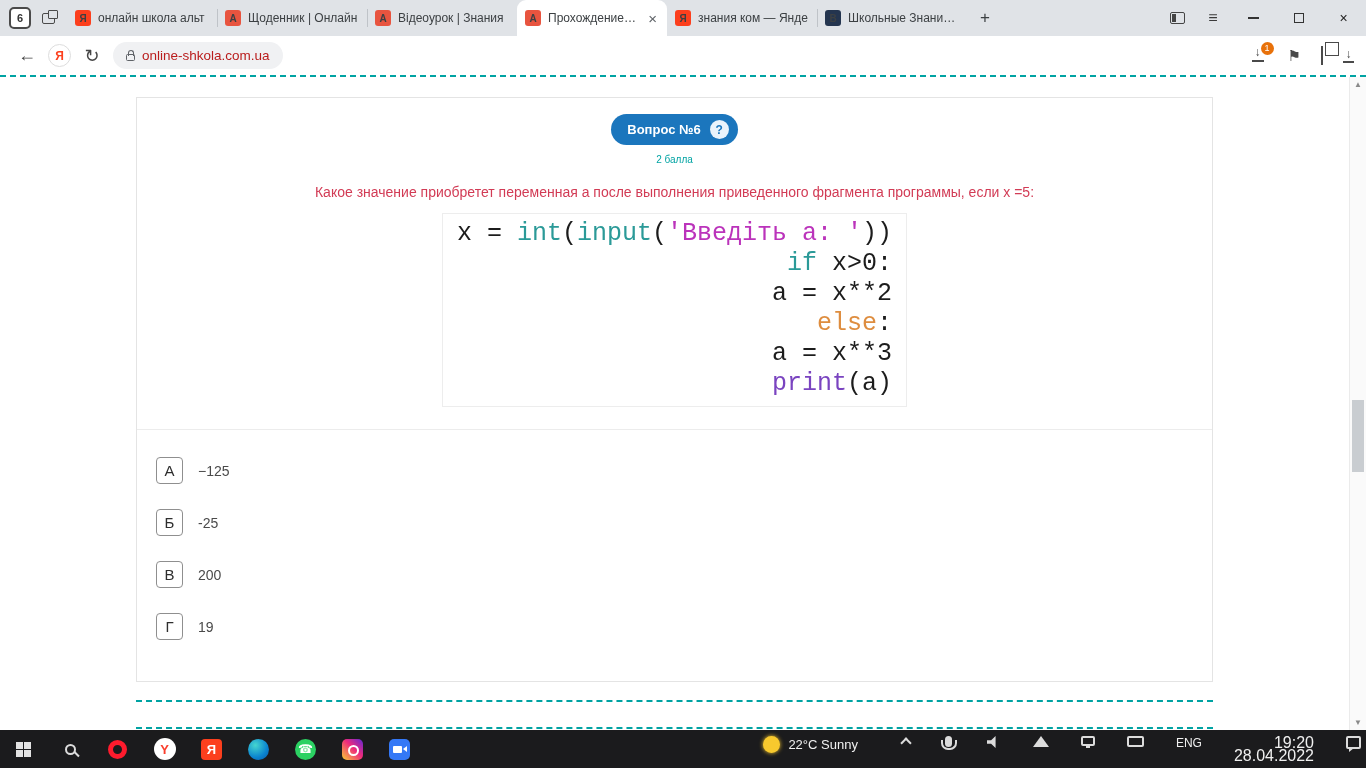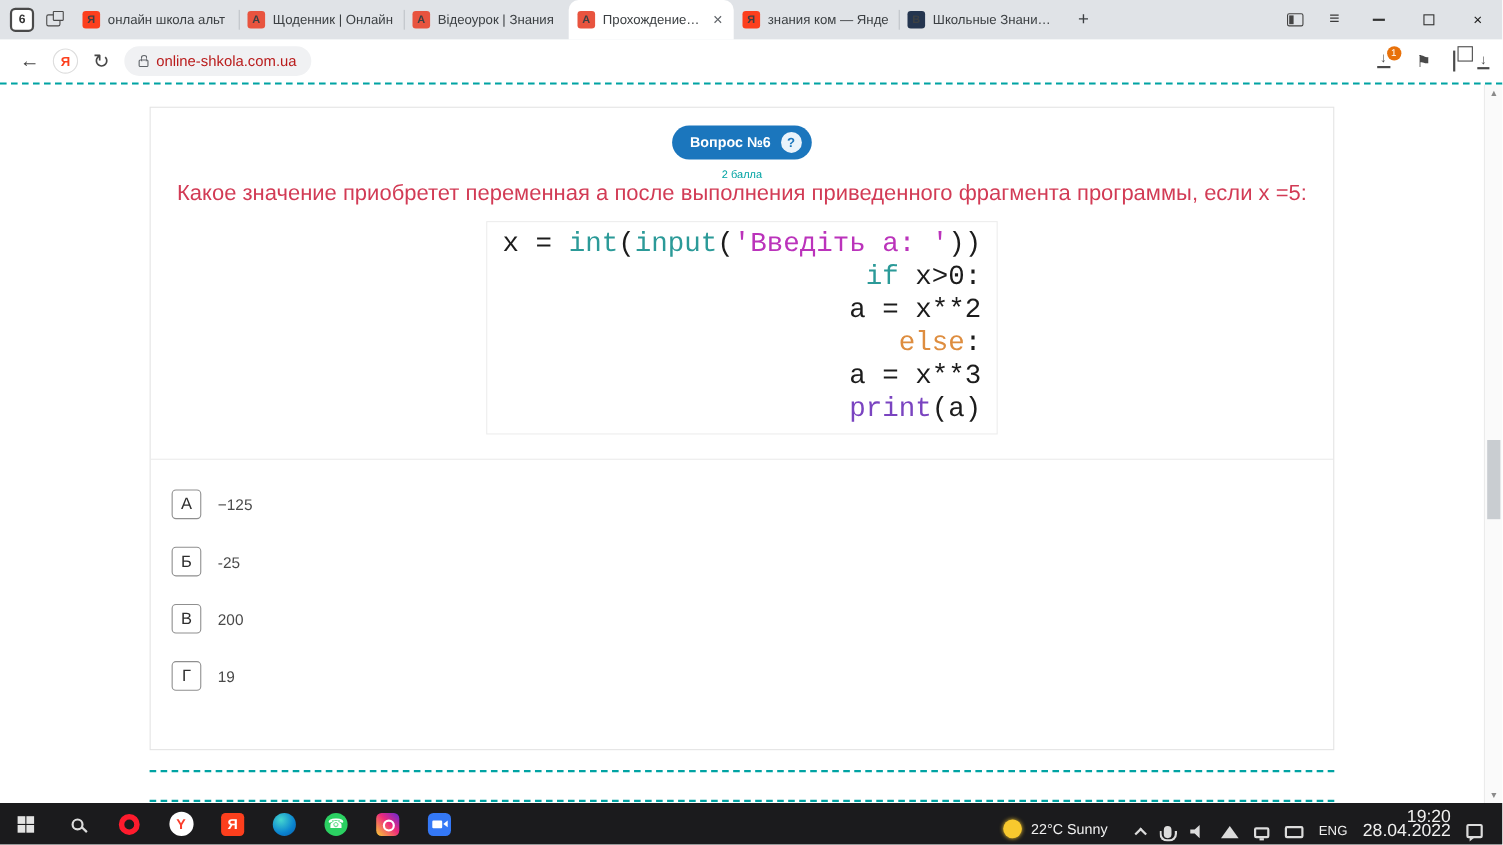--- a/index.html
+++ b/index.html
@@ -48,21 +48,21 @@
   .dl2 .bar { width:11px; height:2px; background:#4a4a4a; margin-top:1px; }
 
   
   .dash-line-top { position:absolute; top:75px; left:0; right:0; height:0; border-top:2px dashed #00a3a3; }
   .page { position:absolute; top:77px; left:0; right:17px; bottom:38px; background:#fff; }
   .card { position:absolute; top:20px; left:136px; width:1077px; height:585px; border:1px solid #e4e4e4; background:#fff; }
   .card-top { text-align:center; padding-top:16px; border-bottom:1px solid #ececec; }
   .q-pill { display:inline-flex; align-items:center; gap:9px; color:#fff; font-weight:bold; font-size:13px; padding:6px 9px 6px 16px; border-radius:17px; }
   .q-help { width:19px; height:19px; border-radius:50%; background:#eaf3fb; color:#1b76bd; font-size:12px; font-weight:bold; display:flex; align-items:center; justify-content:center; }
   .points { font-size:10px; margin-top:9px; }
-  .question { font-size:20px; }
+  .question { font-size:14px; margin-top:19px; }
   .code-box { display:inline-block; text-align:right; margin:13px auto 22px; padding:5px 14px 7px; border:1px solid #ededed; background:#fff; }
   .code-box div { white-space:pre; font-family:"Liberation Mono","DejaVu Sans Mono",monospace; font-size:25px; line-height:30px; }
   .answers { padding:27px 0 0 19px; }
   .answer { display:flex; align-items:center; margin-bottom:25px; }
   .letter { width:27px; height:27px; border:1.5px solid #8f8f8f; border-radius:4px; display:flex; align-items:center; justify-content:center; font-size:15px; color:#2e2e2e; background:#fff; }
   .atext { margin-left:15px; font-size:14px; color:#4a4a4a; }
   .dash-b { position:absolute; left:136px; width:1077px; height:0; border-top:2px dashed #00a3a3; }
 
   
   .scrollbar { position:absolute; top:77px; right:0; width:17px; bottom:38px; background:#fafafa; border-left:1px solid #ebebeb; }
@@ -80,21 +80,21 @@
   .opera { width:19px; height:19px; border-radius:50%; border:5px solid #ff1b2d; }
   .ybr { width:22px; height:22px; border-radius:50%; background:#fff; color:#fa3e2c; font-weight:bold; font-size:13px; display:flex; align-items:center; justify-content:center; }
   .yapp { width:21px; height:21px; border-radius:4px; background:#fc3f1d; color:#fff; font-weight:bold; font-size:13px; display:flex; align-items:center; justify-content:center; }
   .edge { width:21px; height:21px; border-radius:50%; background:radial-gradient(circle at 35% 30%, #45d6cf, #0a84d0 60%, #0b5aa6); }
   .wa { width:21px; height:21px; border-radius:50%; background:#2bd162; color:#fff; font-size:12px; display:flex; align-items:center; justify-content:center; }
   .ig { width:21px; height:21px; border-radius:5px; background:linear-gradient(45deg,#f9ce34,#ee2a7b 55%,#6228d7); position:relative; }
   .ig::after { content:""; position:absolute; left:6px; top:6px; width:7px; height:7px; border:2px solid #fff; border-radius:50%; }
   .cam { width:21px; height:21px; border-radius:5px; background:#3478f6; position:relative; }
   .cam::before { content:""; position:absolute; left:4px; top:7px; width:9px; height:7px; background:#fff; border-radius:1px; }
   .cam::after { content:""; position:absolute; right:3px; top:7px; width:0; height:0; border-right:4px solid #fff; border-top:3.5px solid transparent; border-bottom:3.5px solid transparent; }
-  .tray { margin-left:auto; display:flex; align-items:flex-end; gap:14px; padding-right:18px; }
+  .tray { margin-left:auto; display:flex; align-items:flex-start; gap:32px; padding-right:5px; }
   .weather { display:flex; align-items:center; gap:8px; font-size:13px; color:#f0f0f0; padding-right:12px; }
   .sun { width:17px; height:17px; border-radius:50%; background:#f8c92e; box-shadow:0 0 4px #f8c92e; }
   .chev { width:8px; height:8px; border-left:2px solid #dcdcdc; border-top:2px solid #dcdcdc; transform:rotate(45deg); margin-top:3px; }
   .mic { width:7px; height:11px; background:#dcdcdc; border-radius:4px; position:relative; margin:0 3px; }
   .mic::after { content:""; position:absolute; left:-3.5px; top:4px; width:12px; height:8px; border:2px solid #dcdcdc; border-top:none; border-radius:0 0 7px 7px; }
   .spk { width:14px; height:12px; background:#dcdcdc; clip-path:polygon(0 35%,30% 35%,62% 0,62% 100%,30% 65%,0 65%); }
   .wifi { width:0; height:0; border-left:8px solid transparent; border-right:8px solid transparent; border-bottom:11px solid #dcdcdc; }
   .mon { width:14px; height:10px; border:2px solid #dcdcdc; border-radius:2px; position:relative; }
   .mon::after { content:""; position:absolute; left:3px; bottom:-4px; width:4px; height:2px; background:#dcdcdc; }
   .kbd { width:17px; height:11px; border:2px solid #dcdcdc; border-radius:2px; }

